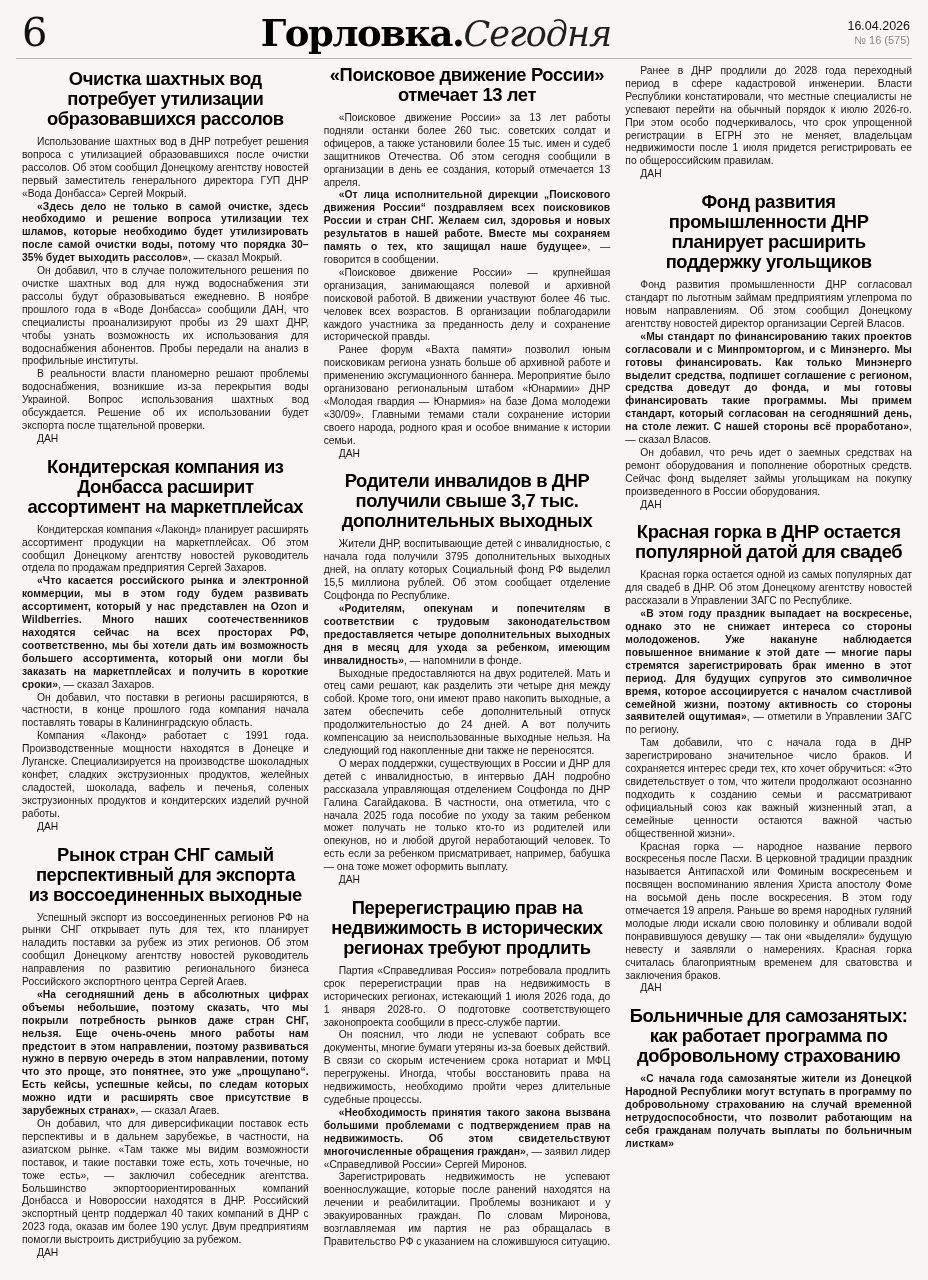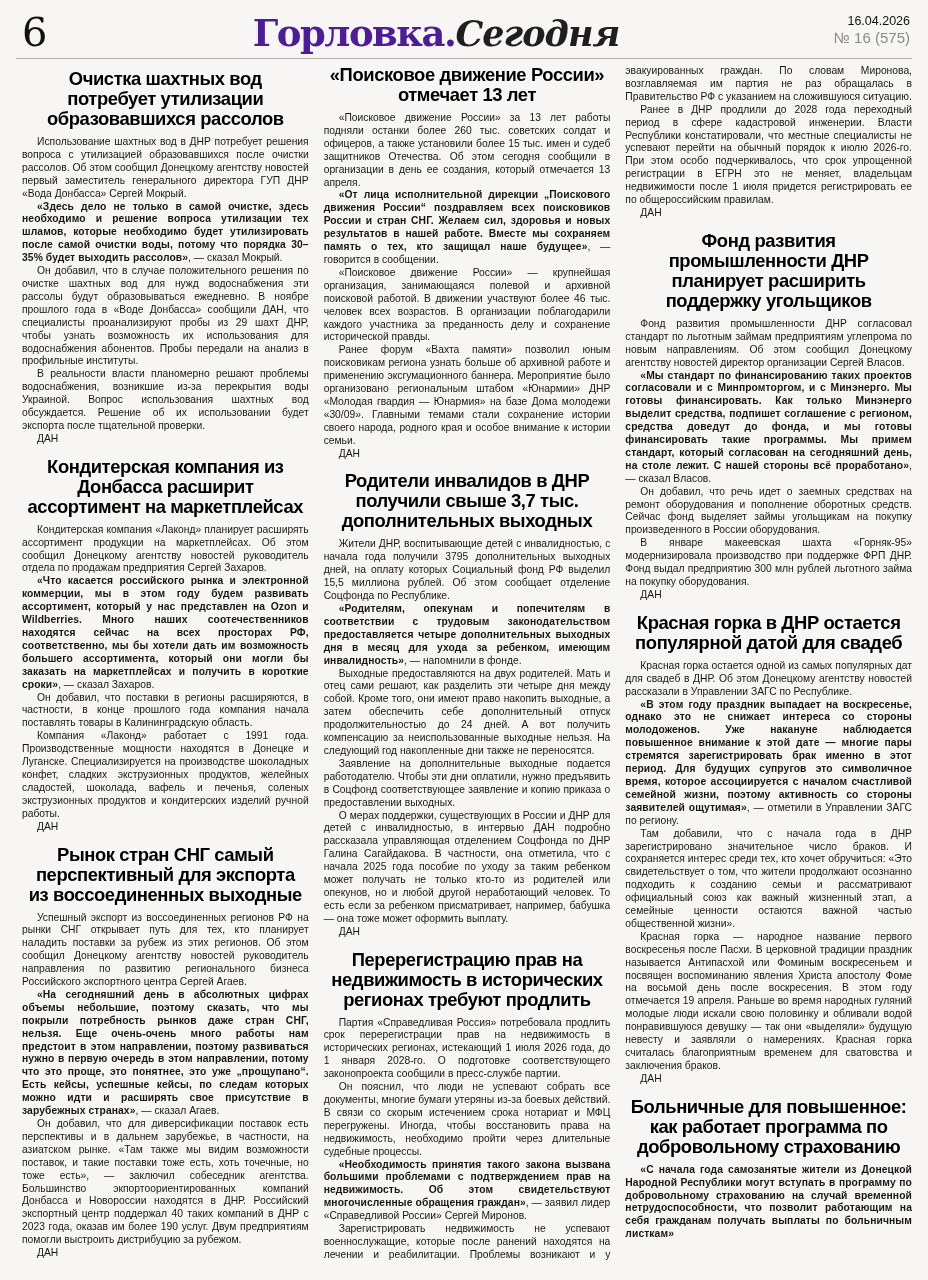--- a/index.html
+++ b/index.html
@@ -16,29 +16,29 @@
     display:grid;grid-template-columns:90px 1fr 150px;
     align-items:end;padding:8px 18px 4px 22px;height:56px;box-sizing:border-box;
   }
   .pagenum{
     font-family:"DejaVu Serif",serif;font-size:40px;line-height:1;
     font-weight:400;color:#111;
   }
   .masthead{text-align:center;white-space:nowrap;line-height:1;padding-bottom:0px;}
   .m-main{
     font-family:"DejaVu Serif",serif;font-weight:700;font-size:37px;
-    letter-spacing:-1.5px;color:#4c1d95;
+    letter-spacing:-1.5px;color:#000000;
   }
   .m-script{
-    font-family:"DejaVu Serif",serif;font-style:italic;font-weight:700;
+    font-family:"DejaVu Serif",serif;font-style:italic;font-weight:400;
     font-size:35px;letter-spacing:-1px;color:#1f1f1f;
   }
   .dateblock{text-align:right;line-height:1.25;padding-bottom:4px;}
   .date{font-weight:400;font-size:12.5px;color:#111;}
-  .issue{font-size:15px;color:#8a8a8a;text-align:right;}
+  .issue{font-size:11px;color:#8a8a8a;text-align:right;}
 
   .rule{border-top:1.5px solid #b5b3af;margin:2px 16px 0 16px;}
 
   
   .flow{
     margin:6px 16px 0 22px;height:1200px;
     column-count:3;column-gap:15px;column-fill:auto;
     overflow:hidden;
     font-size:10.3px;line-height:12.9px;text-align:justify;
     hyphens:auto;-webkit-hyphens:auto;
@@ -100,47 +100,45 @@
         <p class="para"><span class="b">«От лица исполнительной дирекции „Поискового движения России“ поздравляем всех поисковиков России и стран СНГ. Желаем сил, здоровья и новых результатов в нашей работе. Вместе мы сохраняем память о тех, кто защищал наше будущее»</span><span class="n">, — говорится в сообщении.</span></p>
         <p class="para"><span class="n">«Поисковое движение России» — крупнейшая организация, занимающаяся полевой и архивной поисковой работой. В движении участвуют более 46 тыс. человек всех возрастов. В организации поблагодарили каждого участника за преданность делу и сохранение исторической правды.</span></p>
         <p class="para"><span class="n">Ранее форум «Вахта памяти» позволил юным поисковикам региона узнать больше об архивной работе и применению эксгумационного баннера. Мероприятие было организовано региональным штабом «Юнармии» ДНР «Молодая гвардия — Юнармия» на базе Дома молодежи «30/09». Главными темами стали сохранение истории своего народа, родного края и особое внимание к истории семьи.</span></p>
         <p class="sig">ДАН</p>
       </section>
       <section class="article">
         <h2 class="headline">Родители инвалидов в ДНР получили свыше 3,7 тыс. дополнительных выходных</h2>
         <p class="para"><span class="n">Жители ДНР, воспитывающие детей с инвалидностью, с начала года получили 3795 дополнительных выходных дней, на оплату которых Социальный фонд РФ выделил 15,5 миллиона рублей. Об этом сообщает отделение Соцфонда по Республике.</span></p>
         <p class="para"><span class="b">«Родителям, опекунам и попечителям в соответствии с трудовым законодательством предоставляется четыре дополнительных выходных дня в месяц для ухода за ребенком, имеющим инвалидность»</span><span class="n">, — напомнили в фонде.</span></p>
         <p class="para"><span class="n">Выходные предоставляются на двух родителей. Мать и отец сами решают, как разделить эти четыре дня между собой. Кроме того, они имеют право накопить выходные, а затем обеспечить себе дополнительный отпуск продолжительностью до 24 дней. А вот получить компенсацию за неиспользованные выходные нельзя. На следующий год накопленные дни также не переносятся.</span></p>
-        <p class="para"><span class="n">Заявление на дополнительные выходные подается работодателю. Чтобы эти дни оплатили, нужно предъявить в Соцфонд соответствующее заявление и копию приказа о предоставлении выходных.</span></p>
         <p class="para"><span class="n">О мерах поддержки, существующих в России и ДНР для детей с инвалидностью, в интервью ДАН подробно рассказала управляющая отделением Соцфонда по ДНР Галина Сагайдакова. В частности, она отметила, что с начала 2025 года пособие по уходу за таким ребенком может получать не только кто-то из родителей или опекунов, но и любой другой неработающий человек. То есть если за ребенком присматривает, например, бабушка — она тоже может оформить выплату.</span></p>
         <p class="sig">ДАН</p>
       </section>
       <section class="article">
         <h2 class="headline">Перерегистрацию прав на недвижимость в исторических регионах требуют продлить</h2>
         <p class="para"><span class="n">Партия «Справедливая Россия» потребовала продлить срок перерегистрации прав на недвижимость в исторических регионах, истекающий 1 июля 2026 года, до 1 января 2028-го. О подготовке соответствующего законопроекта сообщили в пресс-службе партии.</span></p>
         <p class="para"><span class="n">Он пояснил, что люди не успевают собрать все документы, многие бумаги утеряны из-за боевых действий. В связи со скорым истечением срока нотариат и МФЦ перегружены. Иногда, чтобы восстановить права на недвижимость, необходимо пройти через длительные судебные процессы.</span></p>
         <p class="para"><span class="b">«Необходимость принятия такого закона вызвана большими проблемами с подтверждением прав на недвижимость. Об этом свидетельствуют многочисленные обращения граждан»</span><span class="n">, — заявил лидер «Справедливой России» Сергей Миронов.</span></p>
         <p class="para"><span class="n">Зарегистрировать недвижимость не успевают военнослужащие, которые после ранений находятся на лечении и реабилитации. Проблемы возникают и у эвакуированных граждан. По словам Миронова, возглавляемая им партия не раз обращалась в Правительство РФ с указанием на сложившуюся ситуацию.</span></p>
         <p class="para"><span class="n">Ранее в ДНР продлили до 2028 года переходный период в сфере кадастровой инженерии. Власти Республики констатировали, что местные специалисты не успевают перейти на обычный порядок к июлю 2026-го. При этом особо подчеркивалось, что срок упрощенной регистрации в ЕГРН это не меняет, владельцам недвижимости после 1 июля придется регистрировать ее по общероссийским правилам.</span></p>
         <p class="sig">ДАН</p>
       </section>
       <section class="article">
         <h2 class="headline">Фонд развития промышленности ДНР планирует расширить поддержку угольщиков</h2>
         <p class="para"><span class="n">Фонд развития промышленности ДНР согласовал стандарт по льготным займам предприятиям углепрома по новым направлениям. Об этом сообщил Донецкому агентству новостей директор организации Сергей Власов.</span></p>
         <p class="para"><span class="b">«Мы стандарт по финансированию таких проектов согласовали и с Минпромторгом, и с Минэнерго. Мы готовы финансировать. Как только Минэнерго выделит средства, подпишет соглашение с регионом, средства доведут до фонда, и мы готовы финансировать такие программы. Мы примем стандарт, который согласован на сегодняшний день, на столе лежит. С нашей стороны всё проработано»</span><span class="n">, — сказал Власов.</span></p>
         <p class="para"><span class="n">Он добавил, что речь идет о заемных средствах на ремонт оборудования и пополнение оборотных средств. Сейчас фонд выделяет займы угольщикам на покупку произведенного в России оборудования.</span></p>
-        <p class="para"><span class="n">В январе макеевская шахта «Горняк-95» модернизировала производство при поддержке ФРП ДНР. Фонд выдал предприятию 300 млн рублей льготного займа на покупку оборудования.</span></p>
         <p class="sig">ДАН</p>
       </section>
       <section class="article">
         <h2 class="headline">Красная горка в ДНР остается популярной датой для свадеб</h2>
         <p class="para"><span class="n">Красная горка остается одной из самых популярных дат для свадеб в ДНР. Об этом Донецкому агентству новостей рассказали в Управлении ЗАГС по Республике.</span></p>
         <p class="para"><span class="b">«В этом году праздник выпадает на воскресенье, однако это не снижает интереса со стороны молодоженов. Уже накануне наблюдается повышенное внимание к этой дате — многие пары стремятся зарегистрировать брак именно в этот период. Для будущих супругов это символичное время, которое ассоциируется с началом счастливой семейной жизни, поэтому активность со стороны заявителей ощутимая»</span><span class="n">, — отметили в Управлении ЗАГС по региону.</span></p>
         <p class="para"><span class="n">Там добавили, что с начала года в ДНР зарегистрировано значительное число браков. И сохраняется интерес среди тех, кто хочет обручиться: «Это свидетельствует о том, что жители продолжают осознанно подходить к созданию семьи и рассматривают официальный союз как важный жизненный этап, а семейные ценности остаются важной частью общественной жизни».</span></p>
         <p class="para"><span class="n">Красная горка — народное название первого воскресенья после Пасхи. В церковной традиции праздник называется Антипасхой или Фоминым воскресеньем и посвящен воспоминанию явления Христа апостолу Фоме на восьмой день после воскресения. В этом году отмечается 19 апреля. Раньше во время народных гуляний молодые люди искали свою половинку и обливали водой понравившуюся девушку — так они «выделяли» будущую невесту и заявляли о намерениях. Красная горка считалась благоприятным временем для сватовства и заключения браков.</span></p>
         <p class="sig">ДАН</p>
       </section>
       <section class="article">
-        <h2 class="headline">Больничные для повышенное: как работает программа по добровольному страхованию</h2>
+        <h2 class="headline">Больничные для самозанятых: как работает программа по добровольному страхованию</h2>
         <p class="para"><span class="b">«С начала года самозанятые жители из Донецкой Народной Республики могут вступать в программу по добровольному страхованию на случай временной нетрудоспособности, что позволит работающим на себя гражданам получать выплаты по больничным листкам»</span></p>
       </section>
     </main>
 </div>
 
 </body></html>

